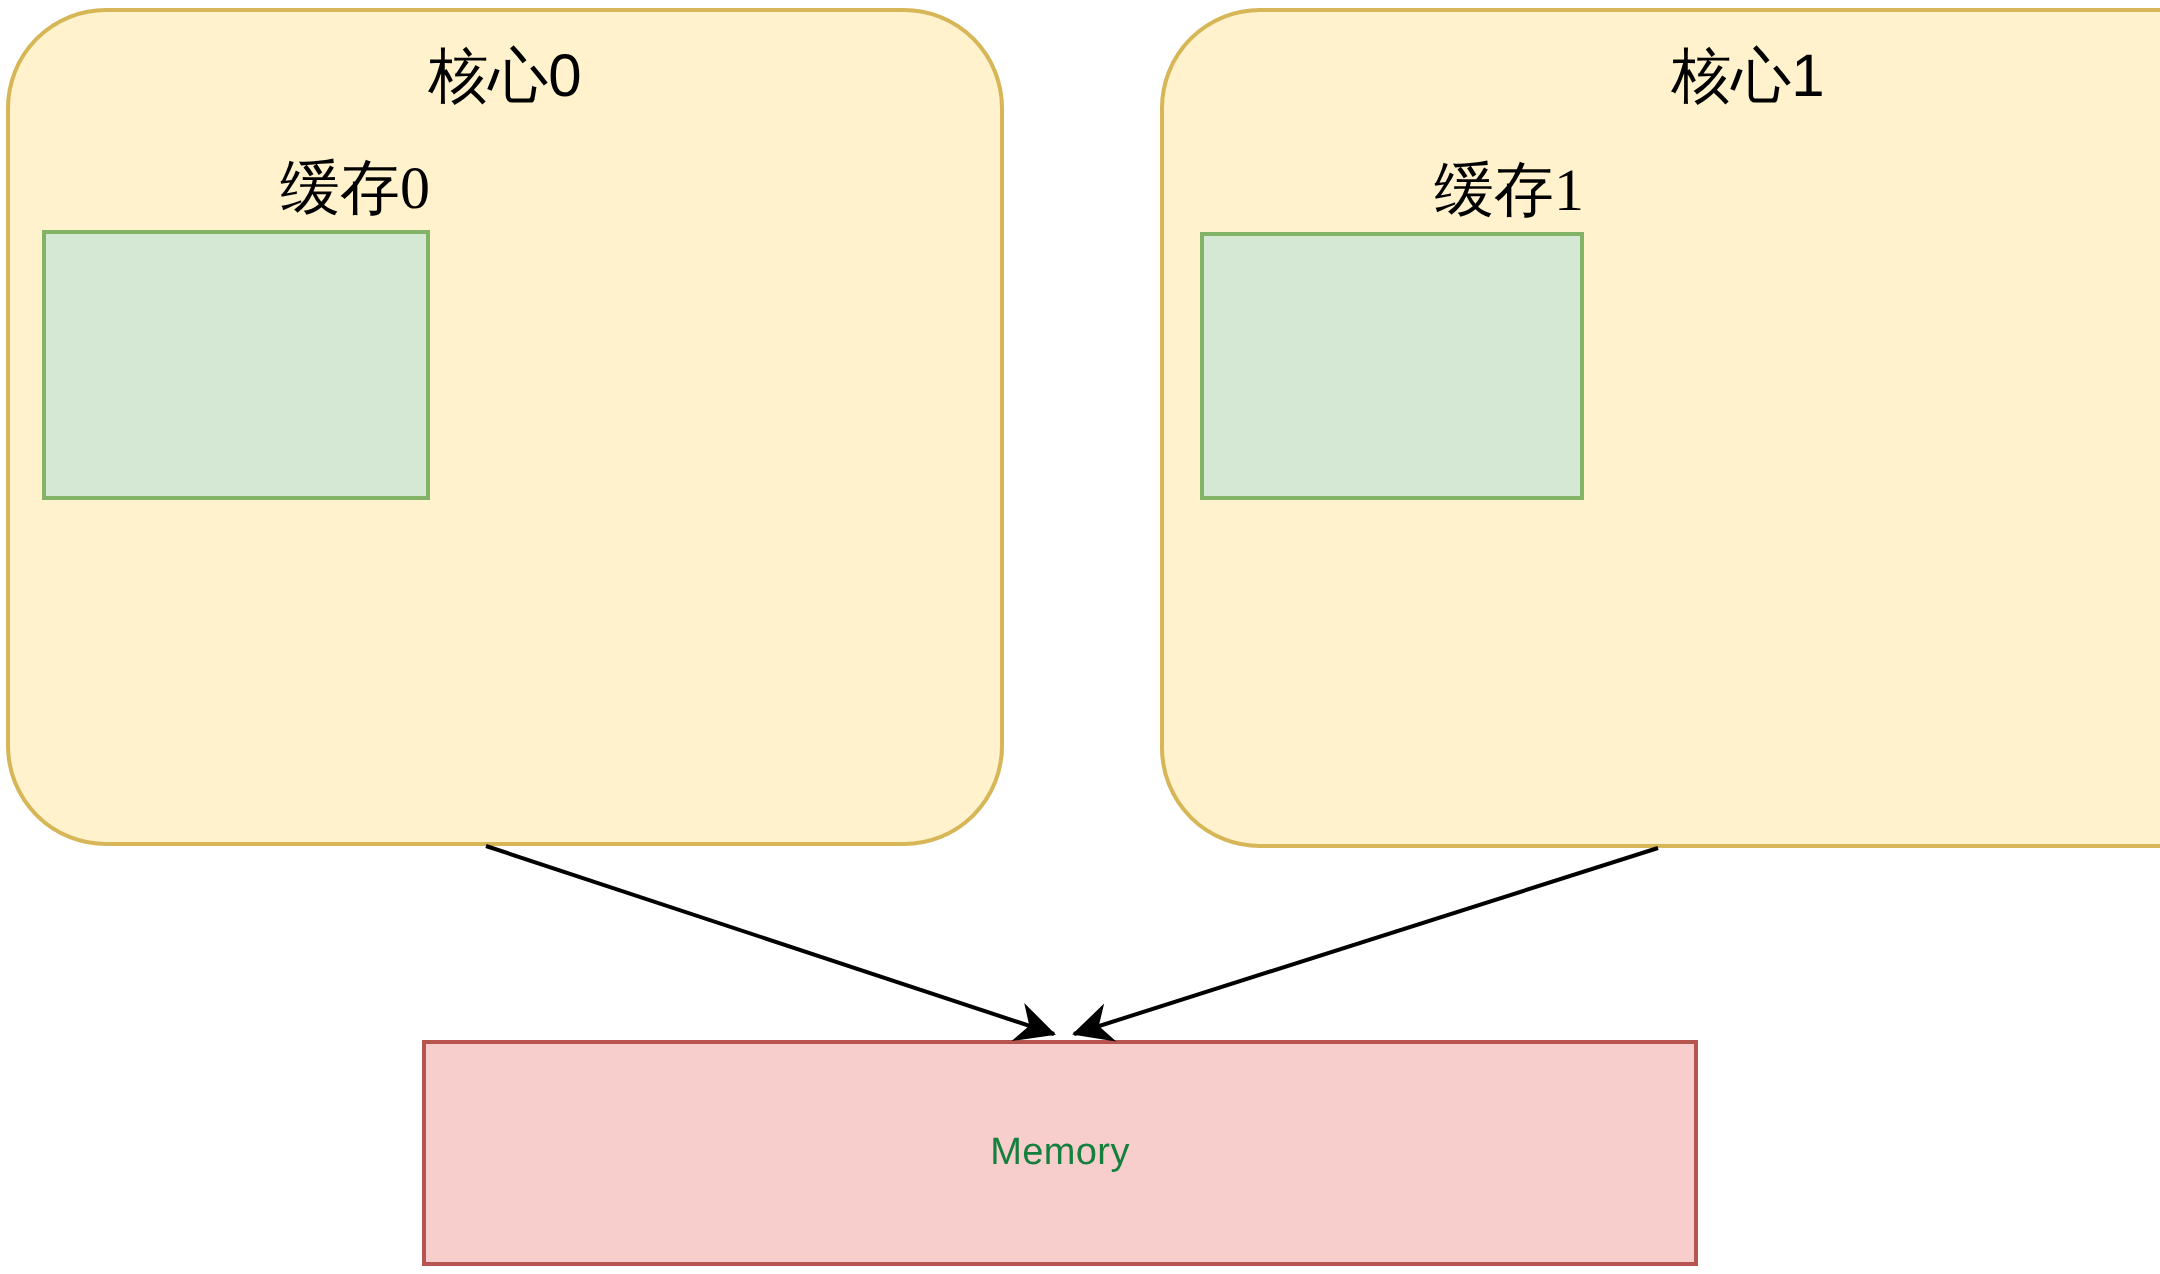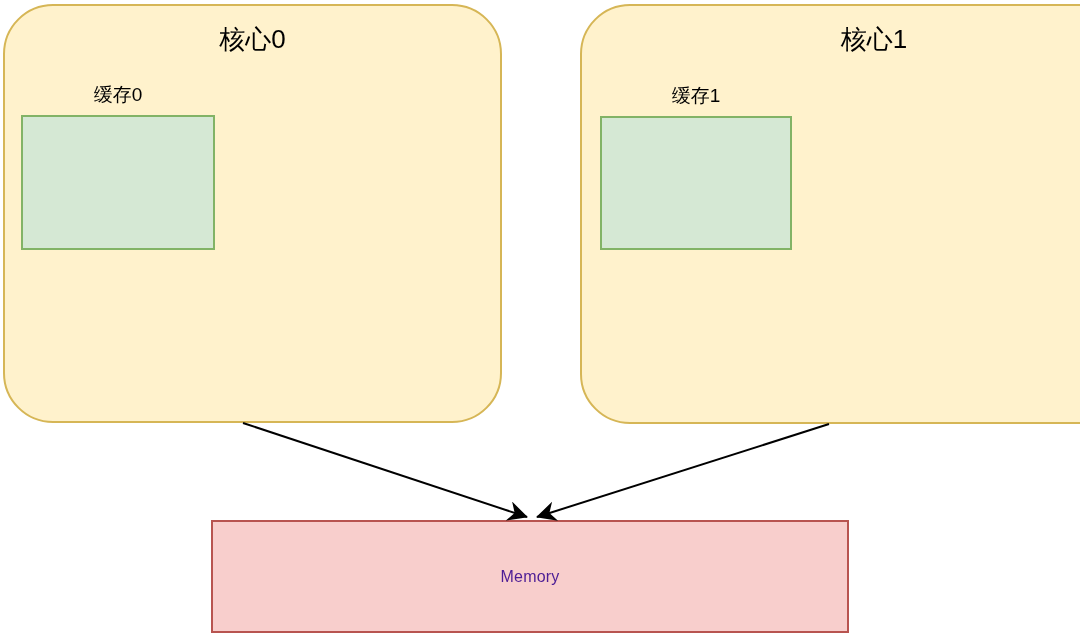--- a/index.html
+++ b/index.html
@@ -32,32 +32,33 @@
     border-radius: 50px;
   }
   .core-box.core-0 { left: 3px;   top: 4px; width: 499px; height: 419px; }
   .core-box.core-1 { left: 580px; top: 4px; width: 588px; height: 420px; }
   .core-title {
     position: absolute;
     top: 16px;
     left: 0;
     width: 100%;
     text-align: center;
-    font-size: 26px;
+    font-size: 30px;
     line-height: 34px;
     color: var(--text);
     white-space: nowrap;
   }
   .cache-label {
     position: absolute;
-    text-align: center;
-    font-size: 19px;
+    text-align: right;
+    font-size: 30px;
     line-height: 33px;
     color: var(--text);
     white-space: nowrap;
+    font-family: Liberation Serif, serif;
   }
   .core-0 .cache-label { left: 16px; top: 72px; width: 194px; }
   .core-1 .cache-label { left: 18px; top: 73px; width: 192px; }
   .cache-box {
     position: absolute;
     background: var(--cache-fill);
     border: 2px solid var(--cache-border);
   }
   .core-0 .cache-box { left: 16px; top: 109px; width: 194px; height: 135px; }
   .core-1 .cache-box { left: 18px; top: 110px; width: 192px; height: 134px; }
@@ -67,22 +68,22 @@
     top: 520px;
     width: 638px;
     height: 113px;
     background: var(--memory-fill);
     border: 2px solid var(--memory-border);
     display: flex;
     align-items: center;
     justify-content: center;
   }
   .memory-label {
-    font-size: 16px;
-    color: #4c1d95;
+    font-size: 19px;
+    color: #15803d;
     letter-spacing: 0.2px;
   }
   svg.arrow-layer {
     position: absolute;
     left: 0;
     top: 0;
     width: 1080px;
     height: 637px;
     pointer-events: none;
   }

